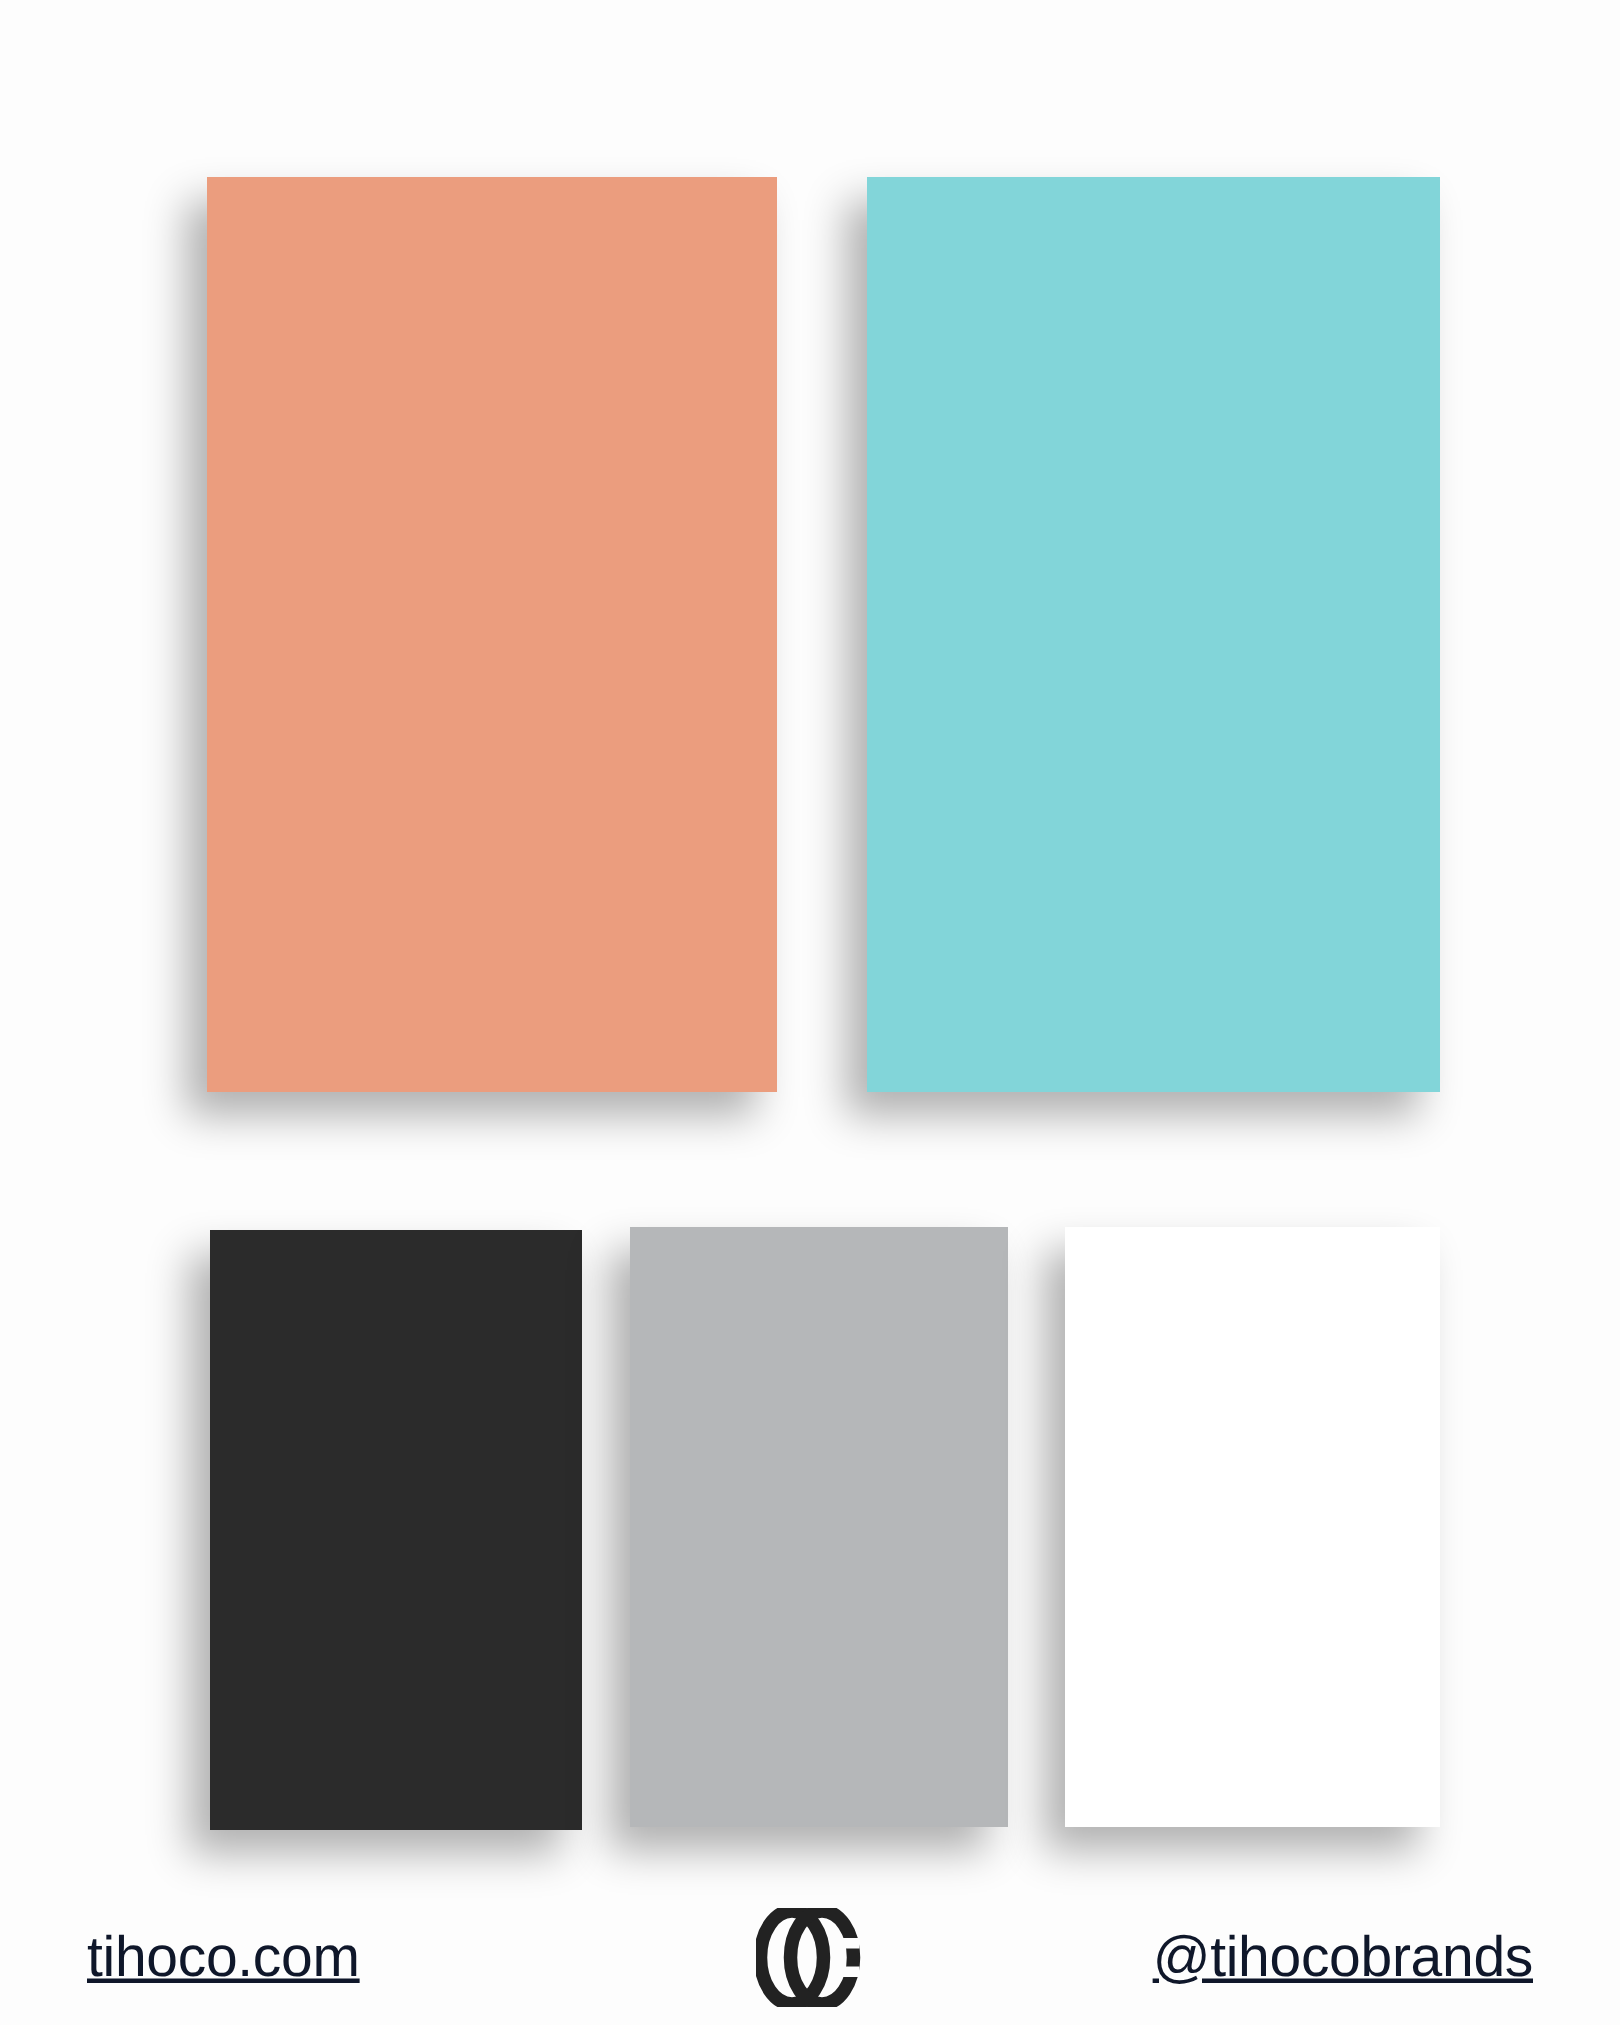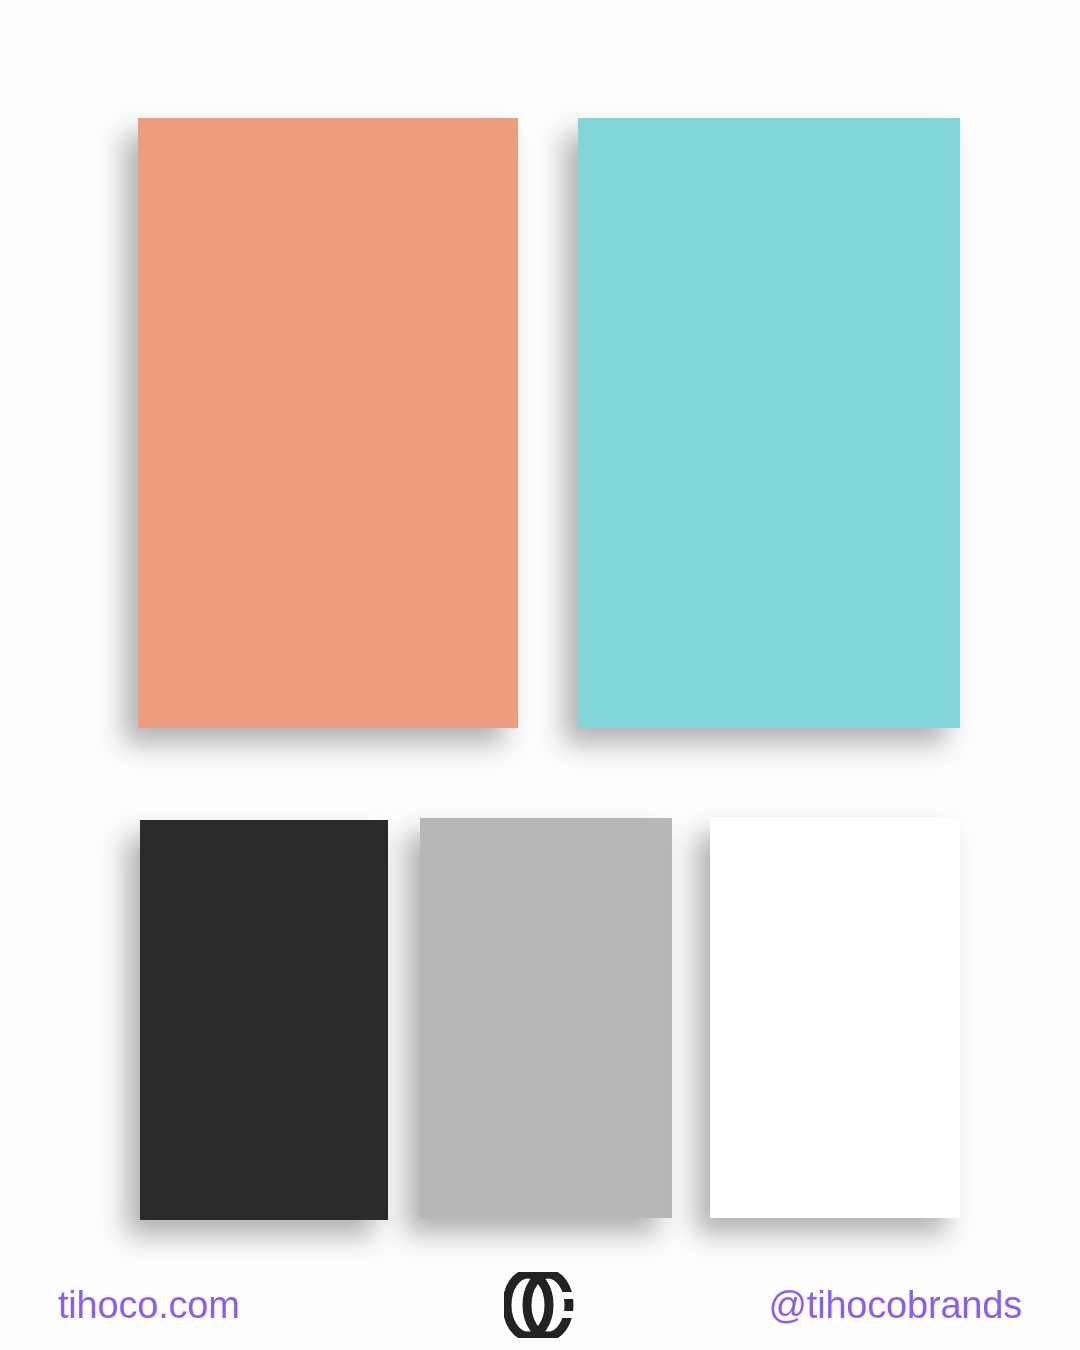--- a/index.html
+++ b/index.html
@@ -61,24 +61,25 @@
     align-items: center;
     justify-content: space-between;
     padding: 0 58px;
     box-sizing: border-box;
   }
 
   .footer-text {
     font-family: "Liberation Sans", sans-serif;
     font-size: 38px;
     font-weight: 400;
-    color: #8b5cf6;
+    color: #0f172a;
     letter-spacing: -0.2px;
     line-height: 1;
     white-space: nowrap;
+    text-decoration: underline;
   }
 
   .footer-left  { text-align: left; }
   .footer-right { text-align: center; }
 
   .brand-logo {
     position: absolute;
     left: 50%;
     top: 50%;
     transform: translate(-50%, -50%);

